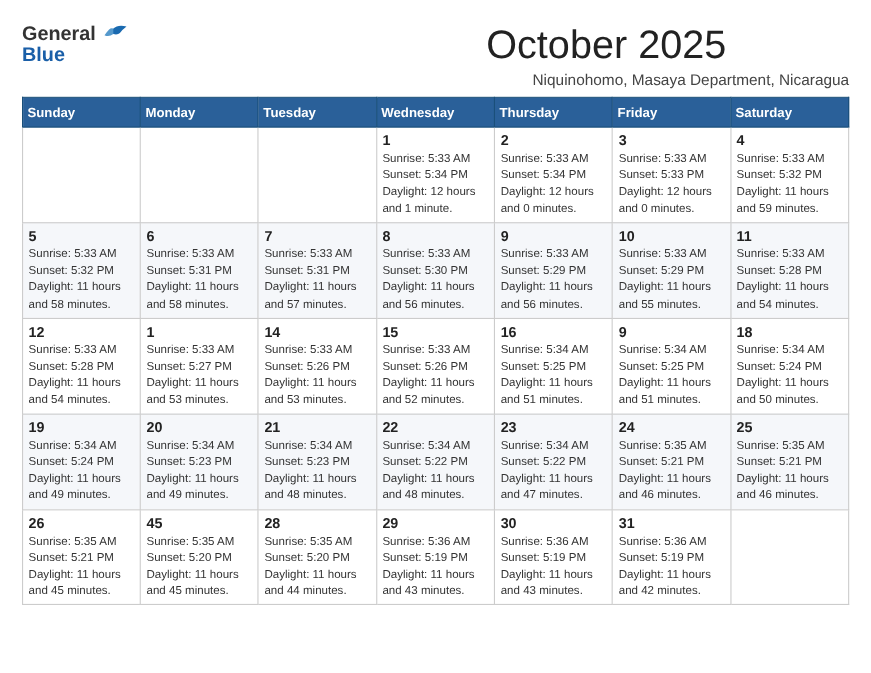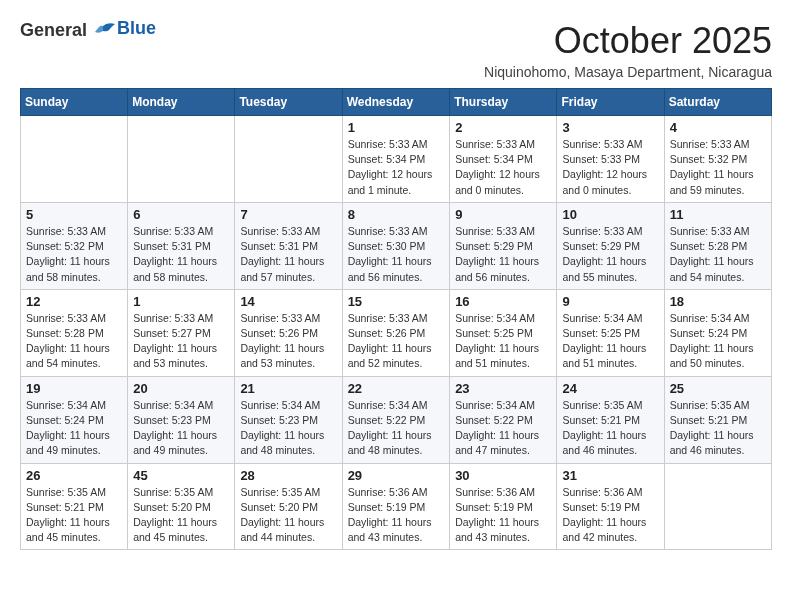--- a/index.html
+++ b/index.html
@@ -11,28 +11,29 @@
       padding: 20px;
     }
     .header {
       display: flex;
       align-items: flex-start;
       justify-content: space-between;
       margin-bottom: 4px;
     }
     .logo {
       display: flex;
+      flex-direction: column;
       align-items: flex-start;
     }
     .logo-row {
       display: flex;
       align-items: center;
     }
     .title-block {
-      text-align: right;
+      text-align: left;
     }
     .month-title {
       font-size: 36px;
       font-weight: 300;
       color: #222;
     }
     .location {
       font-size: 14px;
       color: #444;
       margin-top: 2px;

